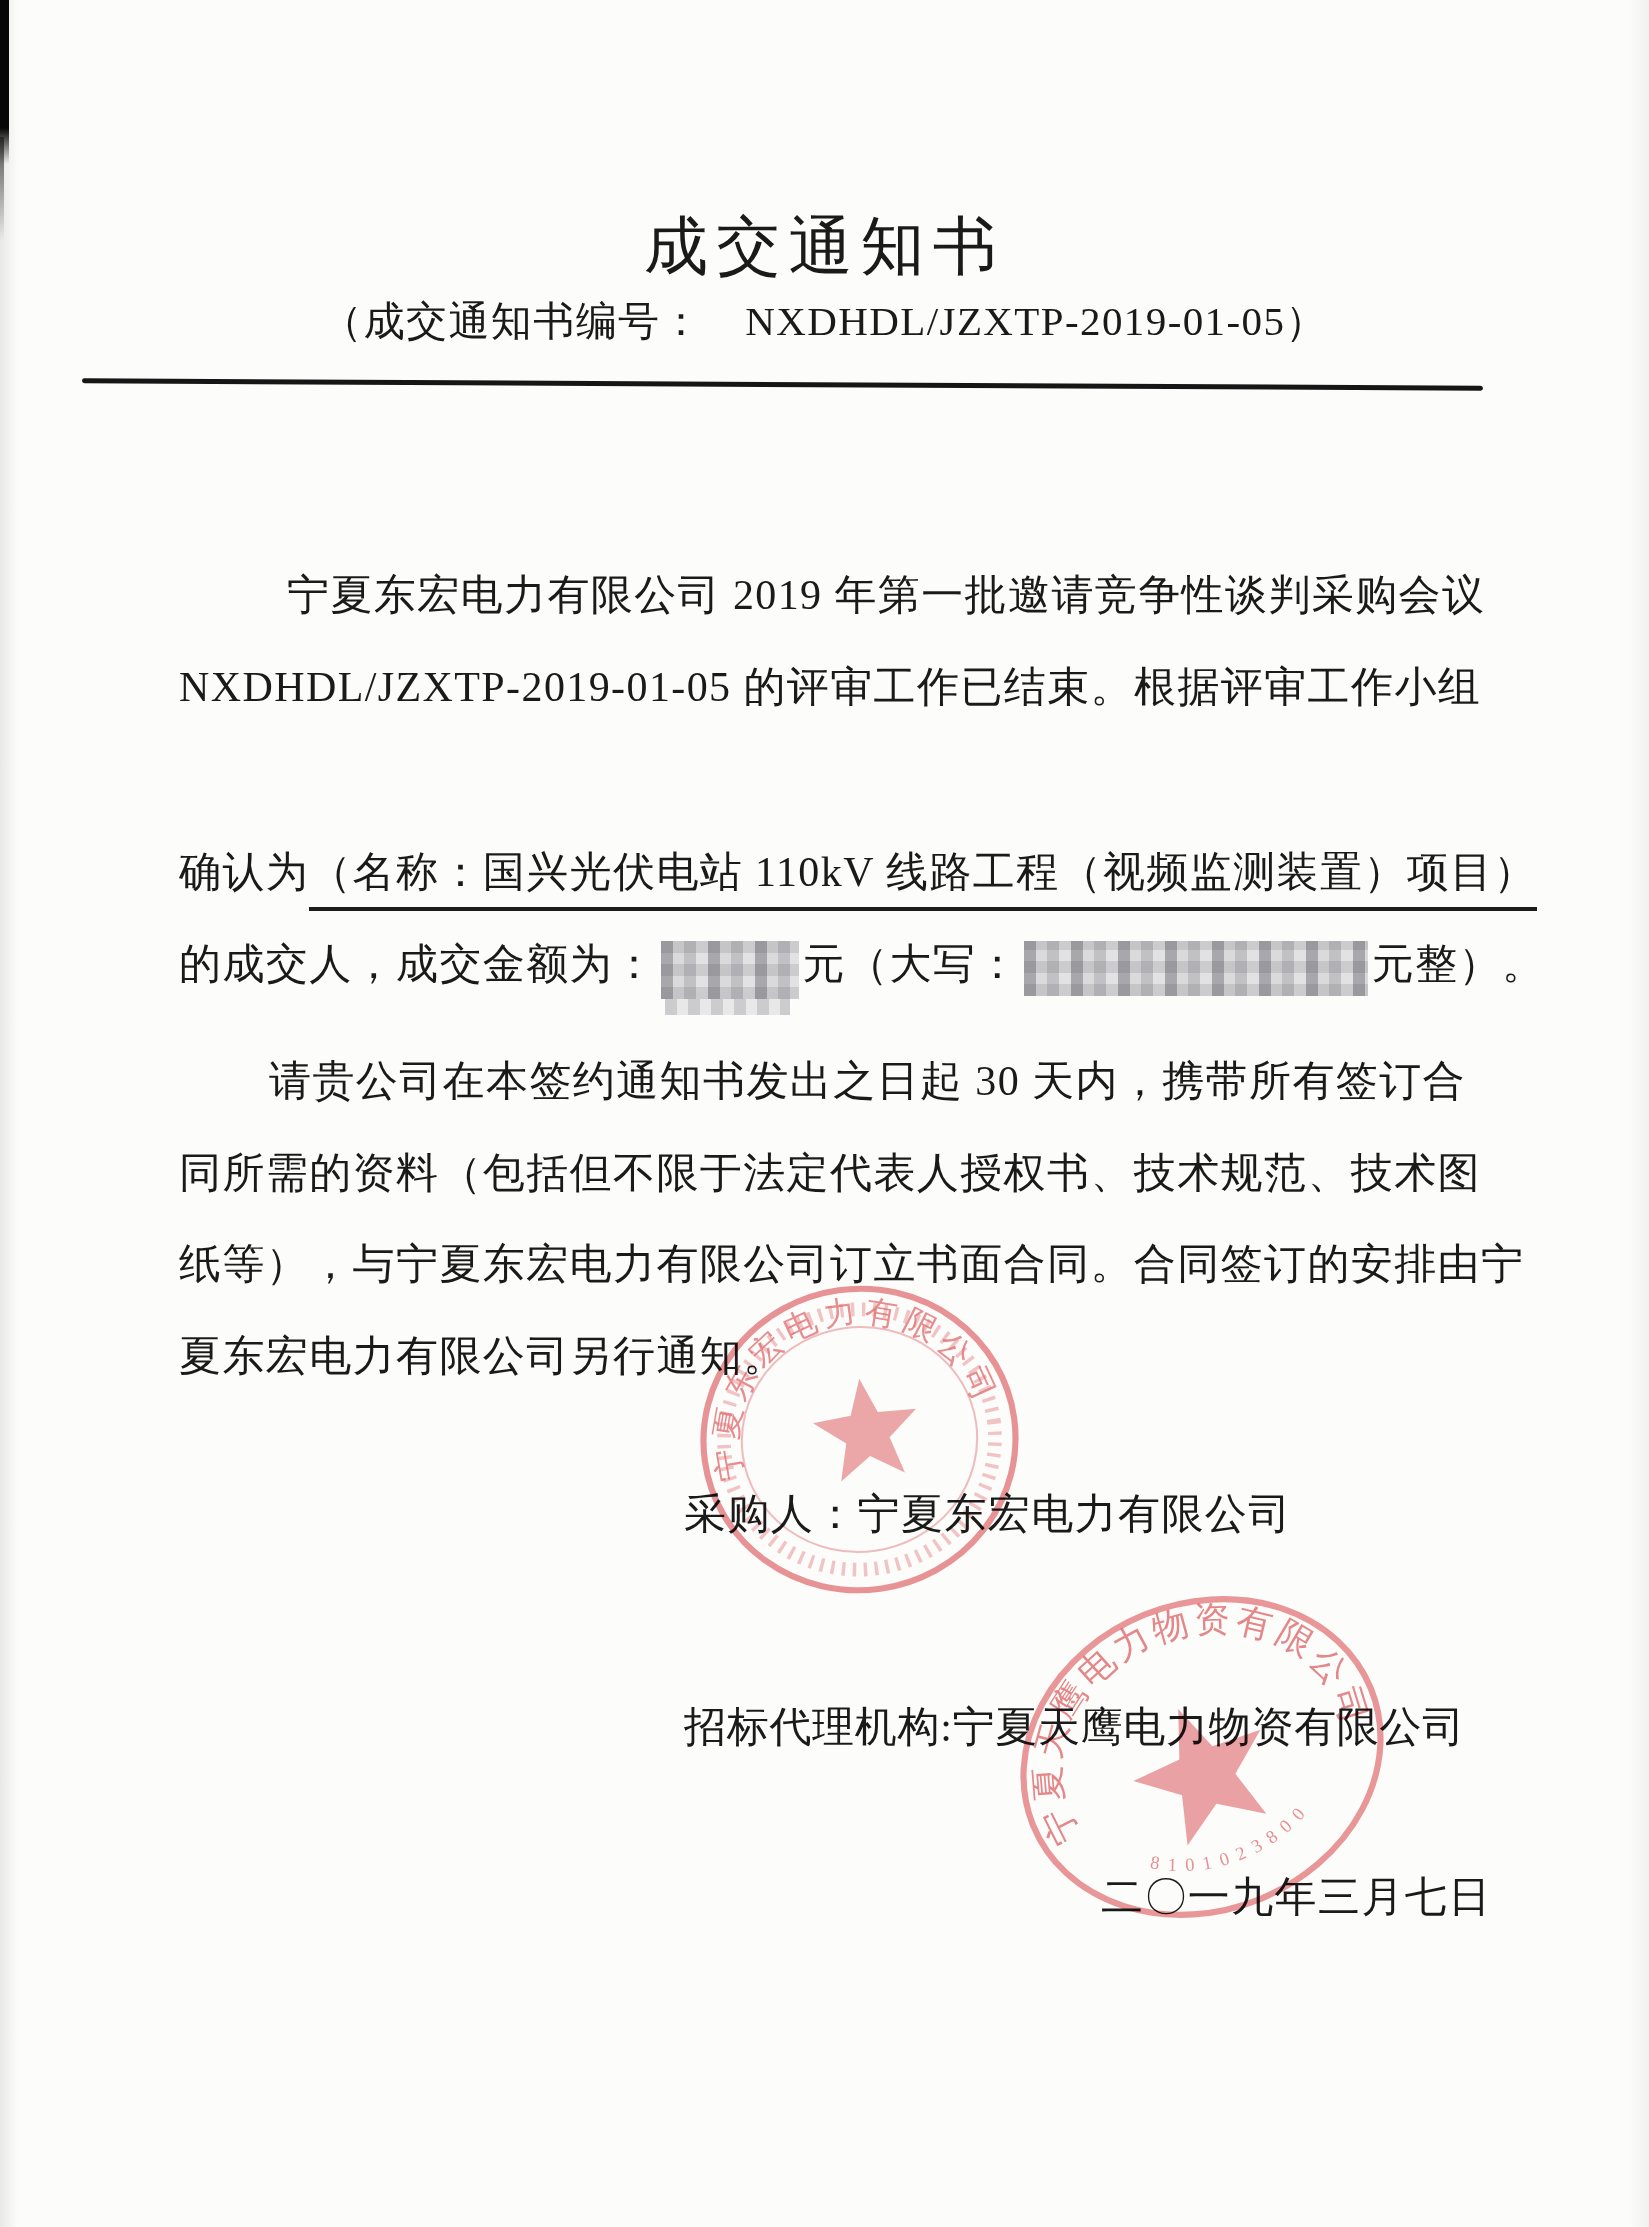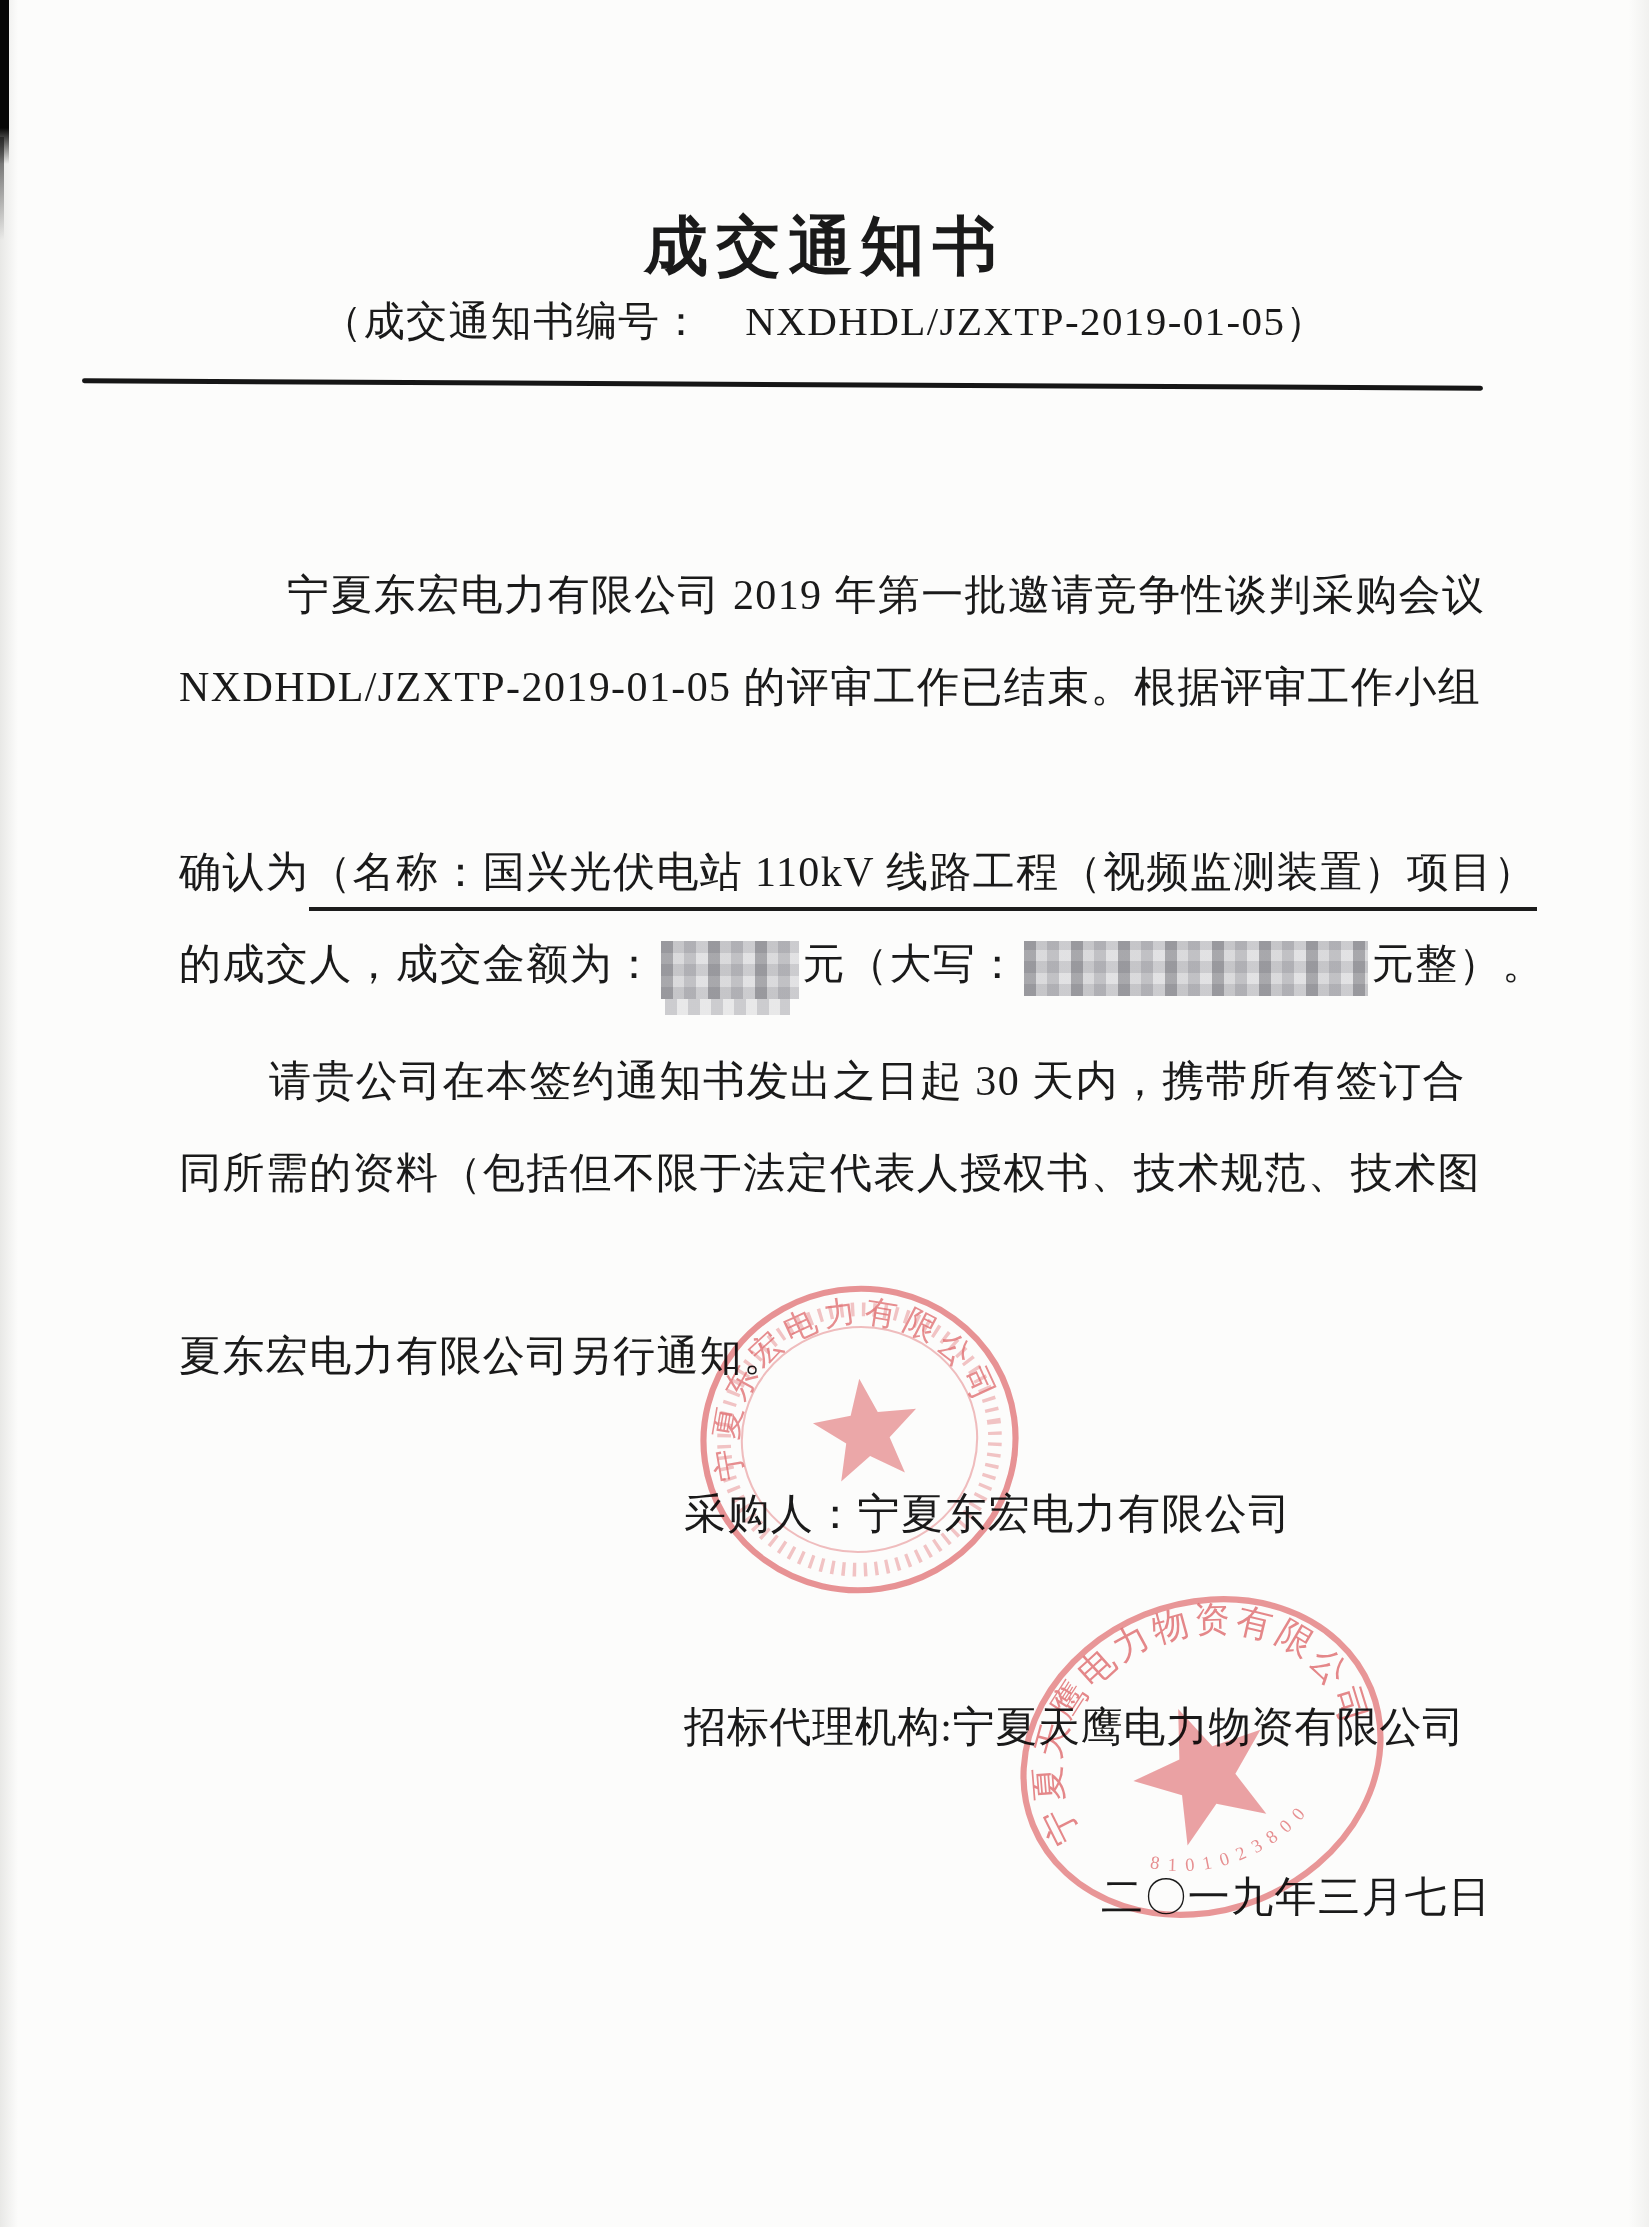--- a/index.html
+++ b/index.html
@@ -20,21 +20,21 @@
     font-size:42px;
     letter-spacing:1.4px;
     line-height:1.25;
     white-space:nowrap;
   }
   .center{left:0;width:100%;text-align:center;}
   .title{
     top:207px;
     font-size:64px;
     letter-spacing:8.2px;
-    font-weight:bold;
+    font-weight:normal;
   }
   .subtitle{
     top:296px;
     font-size:41px;
     letter-spacing:1.4px;
   }
   .rule{
     position:absolute;
     left:82px;top:382px;
     width:1401px;height:4.8px;
@@ -121,20 +121,21 @@
   <div class="rule"></div>
 
 
   <div class="line b1">宁夏东宏电力有限公司 2019 年第一批邀请竞争性谈判采购会议</div>
   <div class="line b2">NXDHDL/JZXTP-2019-01-05 的评审工作已结束。根据评审工作小组</div>
   <div class="line b4"><span>确认为</span><span class="u-project">（名称：国兴光伏电站 110kV 线路工程（视频监测装置）项目）</span></div>
   <div class="line b5"><span>的成交人，成交金额为：</span><span class="mosaic m1"></span><span>元（大写：</span><span class="mosaic m2"></span><span>元整）。</span></div>
 
   <div class="line b6">请贵公司在本签约通知书发出之日起 30 天内，携带所有签订合</div>
   <div class="line b7">同所需的资料（包括但不限于法定代表人授权书、技术规范、技术图</div>
+  <div class="line b8">纸等），与宁夏东宏电力有限公司订立书面合同。合同签订的安排由宁</div>
   <div class="line b9">夏东宏电力有限公司另行通知。</div>
 
   <div class="line sign-purchaser">采购人：宁夏东宏电力有限公司</div>
   <div class="line sign-agency">招标代理机构:宁夏天鹰电力物资有限公司</div>
   <div class="line sign-date">二〇一九年三月七日</div>
 
   <svg class="stamp" style="left:695px;top:1282px;" width="329" height="315" viewBox="0 0 480 460">
     <g transform="rotate(-8 240 230)" opacity="0.72">
       <ellipse cx="240" cy="230" rx="228" ry="220" fill="none" stroke="#d8393d" stroke-width="9" opacity="0.75"></ellipse>
       <ellipse cx="240" cy="230" rx="198" ry="190" fill="none" stroke="#d8393d" stroke-width="20" stroke-dasharray="5 11" opacity="0.40"></ellipse>

